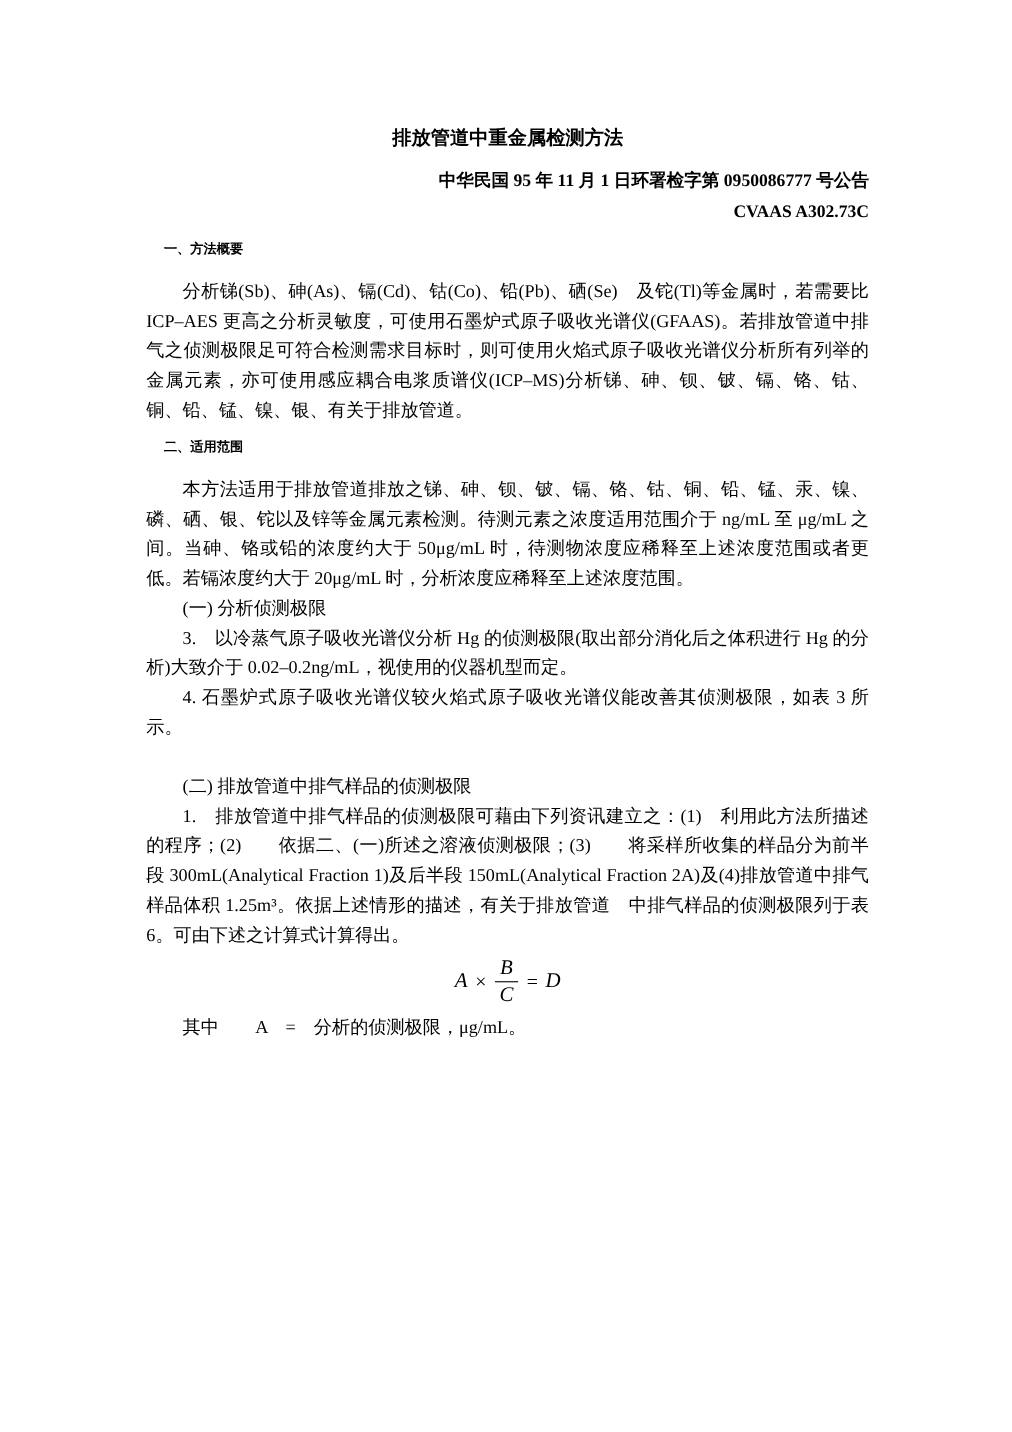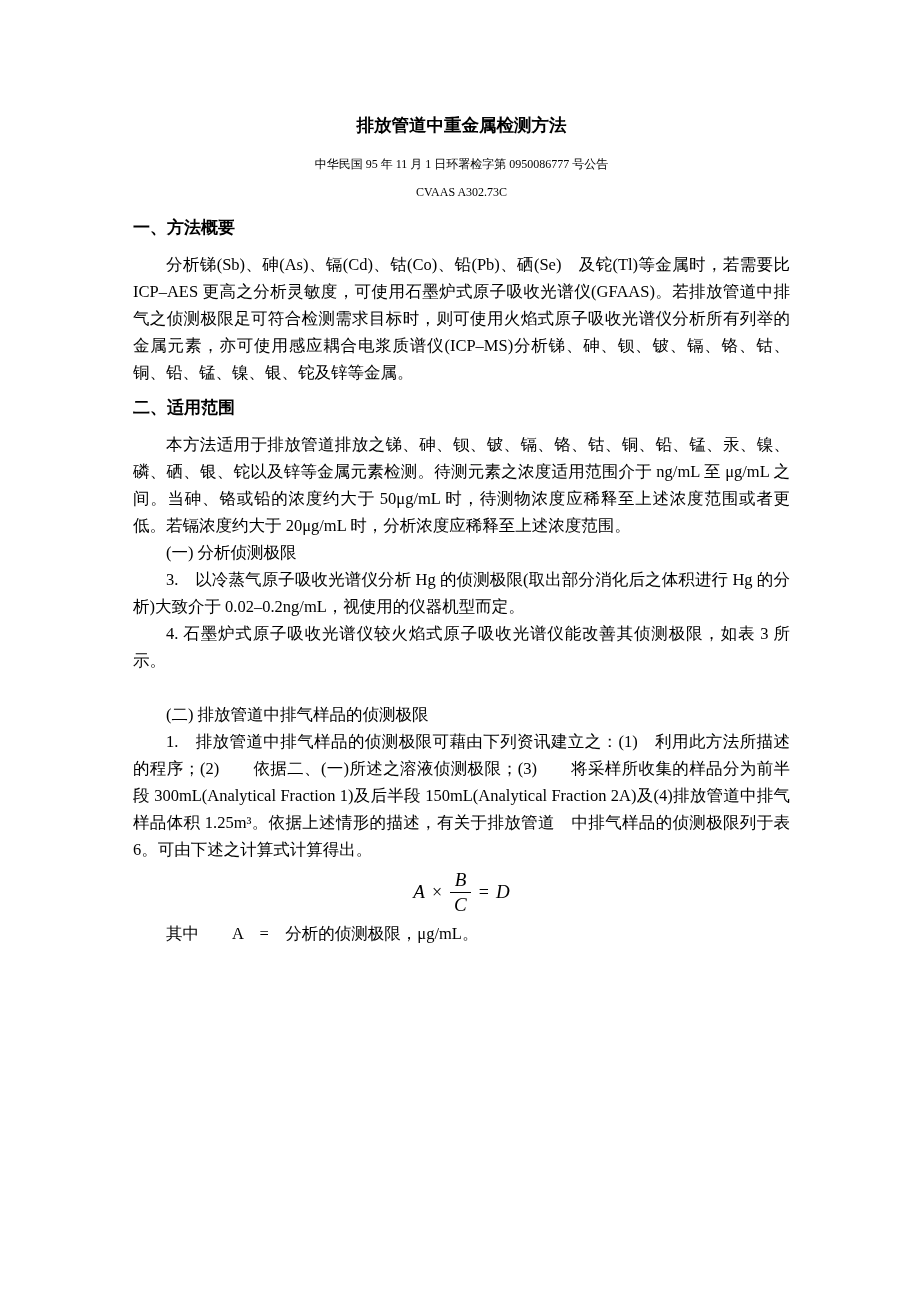--- a/index.html
+++ b/index.html
@@ -22,31 +22,32 @@
   }
   .doc-title {
     font-family: "Liberation Sans", "DejaVu Sans", sans-serif;
     font-weight: bold;
     font-size: 17.5px;
     line-height: 27px;
     text-align: center;
     margin: 0 0 12px 0;
   }
   .announce {
-    text-align: center;
-    font-size: 12px;
+    text-align: right;
+    font-size: 16px;
     line-height: 27.5px;
     margin-bottom: 4px;
+    font-weight: bold;
   }
   .sec-heading {
-    font-family: Liberation Serif, serif;
+    font-family: Liberation Mono, monospace;
     font-weight: bold;
-    font-size: 17px;
+    font-size: 12px;
     line-height: 27px;
-    margin: 8px 0 10px 0;
+    margin: 8px 0 10px 16px;
   }
   p.body-para {
     margin: 0;
     font-size: 16.5px;
     line-height: 27px;
     text-align: justify;
     text-indent: 2em;
   }
   p.gap-above {
     margin-top: 27px;
@@ -88,21 +89,21 @@
 
   <h1 class="doc-title">排放管道中重金属检测方法</h1>
 
   <div class="announce">
     <div>中华民国 95 年 11 月 1 日环署检字第 0950086777 号公告</div>
     <div>CVAAS A302.73C</div>
   </div>
 
   <h2 class="sec-heading">一、方法概要</h2>
 
-  <p class="body-para">分析锑(Sb)、砷(As)、镉(Cd)、钴(Co)、铅(Pb)、硒(Se)　及铊(Tl)等金属时，若需要比 ICP–AES 更高之分析灵敏度，可使用石墨炉式原子吸收光谱仪(GFAAS)。若排放管道中排气之侦测极限足可符合检测需求目标时，则可使用火焰式原子吸收光谱仪分析所有列举的金属元素，亦可使用感应耦合电浆质谱仪(ICP–MS)分析锑、砷、钡、铍、镉、铬、钴、铜、铅、锰、镍、银、铊及锌等金属。</p>
+  <p class="body-para">分析锑(Sb)、砷(As)、镉(Cd)、钴(Co)、铅(Pb)、硒(Se)　及铊(Tl)等金属时，若需要比 ICP–AES 更高之分析灵敏度，可使用石墨炉式原子吸收光谱仪(GFAAS)。若排放管道中排气之侦测极限足可符合检测需求目标时，则可使用火焰式原子吸收光谱仪分析所有列举的金属元素，亦可使用感应耦合电浆质谱仪(ICP–MS)分析锑、砷、钡、铍、镉、铬、钴、铜、铅、锰、镍、银、有关于排放管道。</p>
 
   <h2 class="sec-heading">二、适用范围</h2>
 
   <p class="body-para">本方法适用于排放管道排放之锑、砷、钡、铍、镉、铬、钴、铜、铅、锰、汞、镍、磷、硒、银、铊以及锌等金属元素检测。待测元素之浓度适用范围介于 ng/mL 至 μg/mL 之间。当砷、铬或铅的浓度约大于 50μg/mL 时，待测物浓度应稀释至上述浓度范围或者更低。若镉浓度约大于 20μg/mL 时，分析浓度应稀释至上述浓度范围。</p>
 
   <p class="body-para">(一) 分析侦测极限</p>
   <p class="body-para">3.　以冷蒸气原子吸收光谱仪分析 Hg 的侦测极限(取出部分消化后之体积进行 Hg 的分析)大致介于 0.02–0.2ng/mL，视使用的仪器机型而定。</p>
   <p class="body-para">4. 石墨炉式原子吸收光谱仪较火焰式原子吸收光谱仪能改善其侦测极限，如表 3 所示。</p>
 
   <p class="body-para gap-above">(二) 排放管道中排气样品的侦测极限</p>

